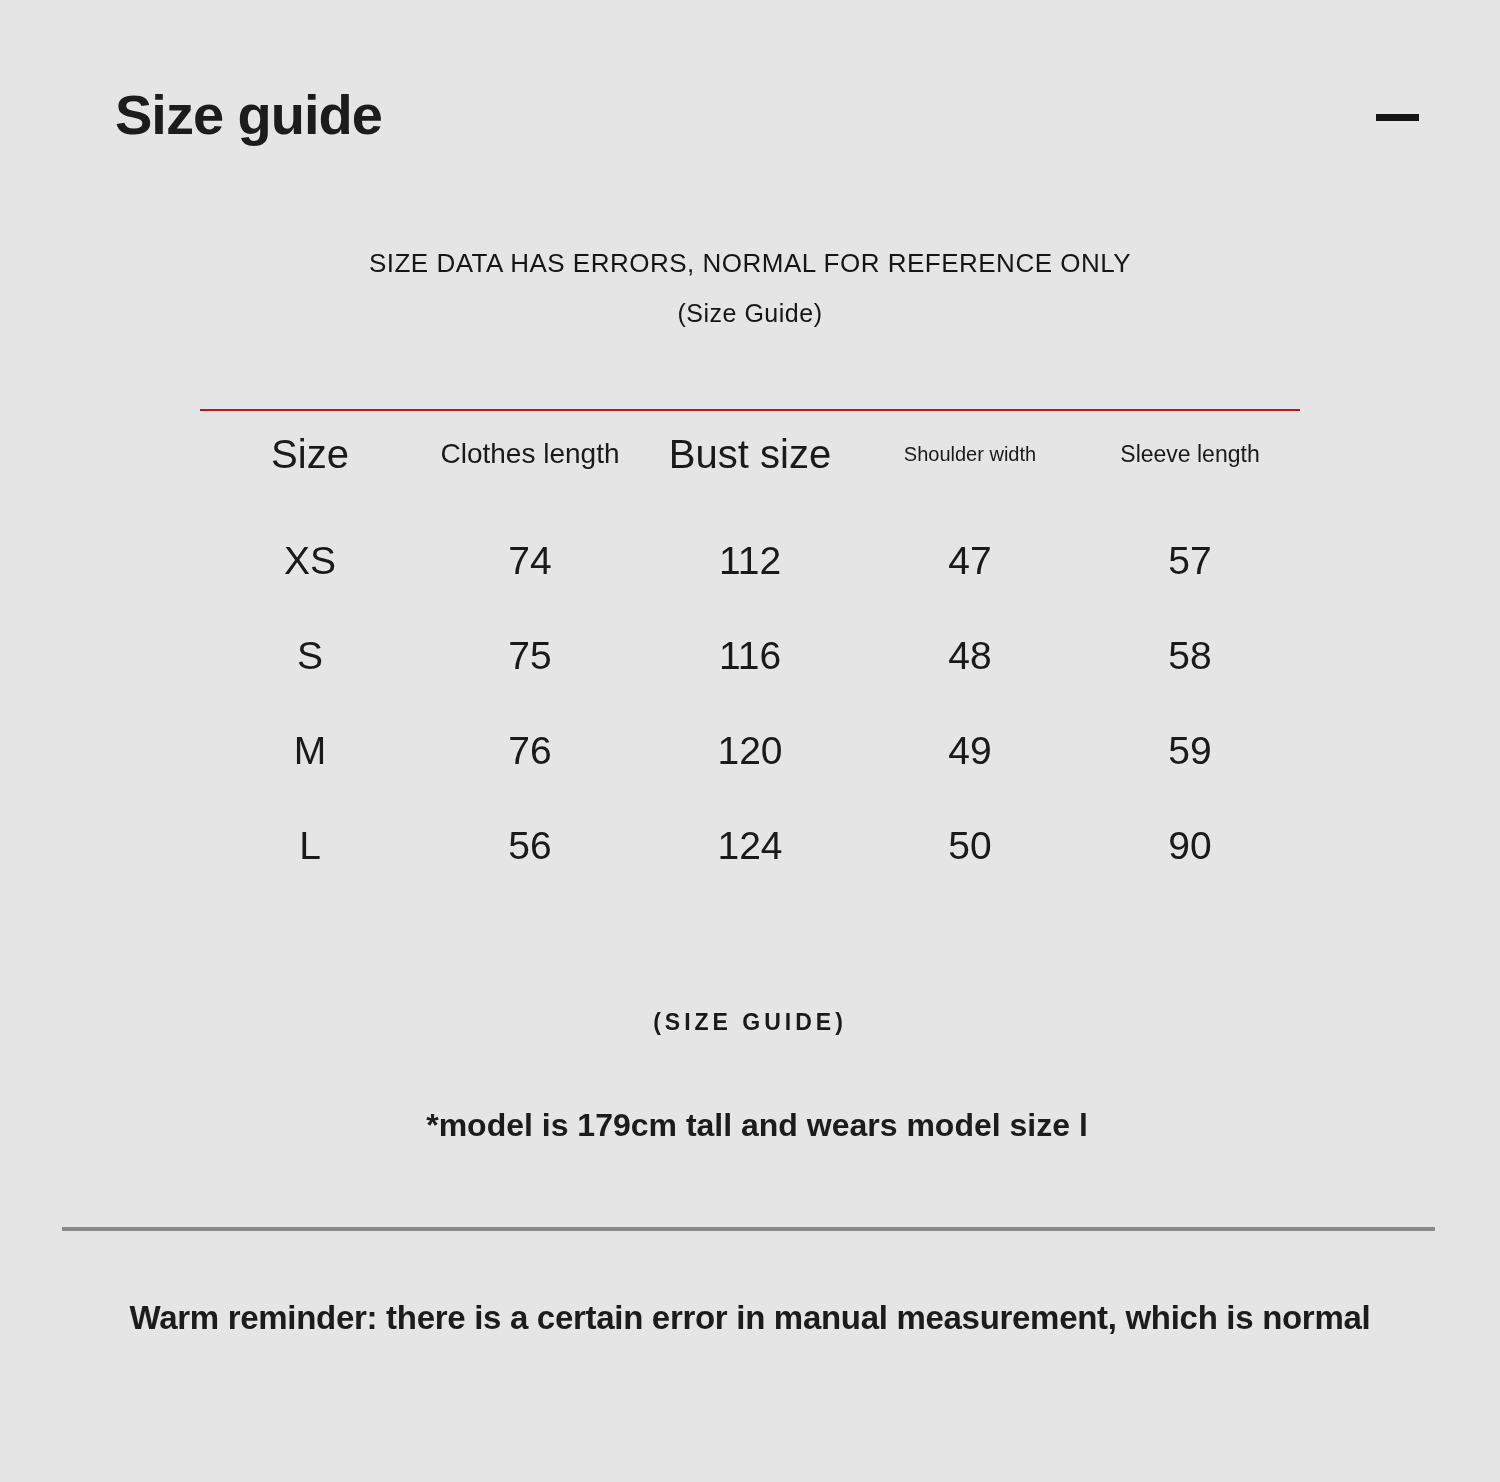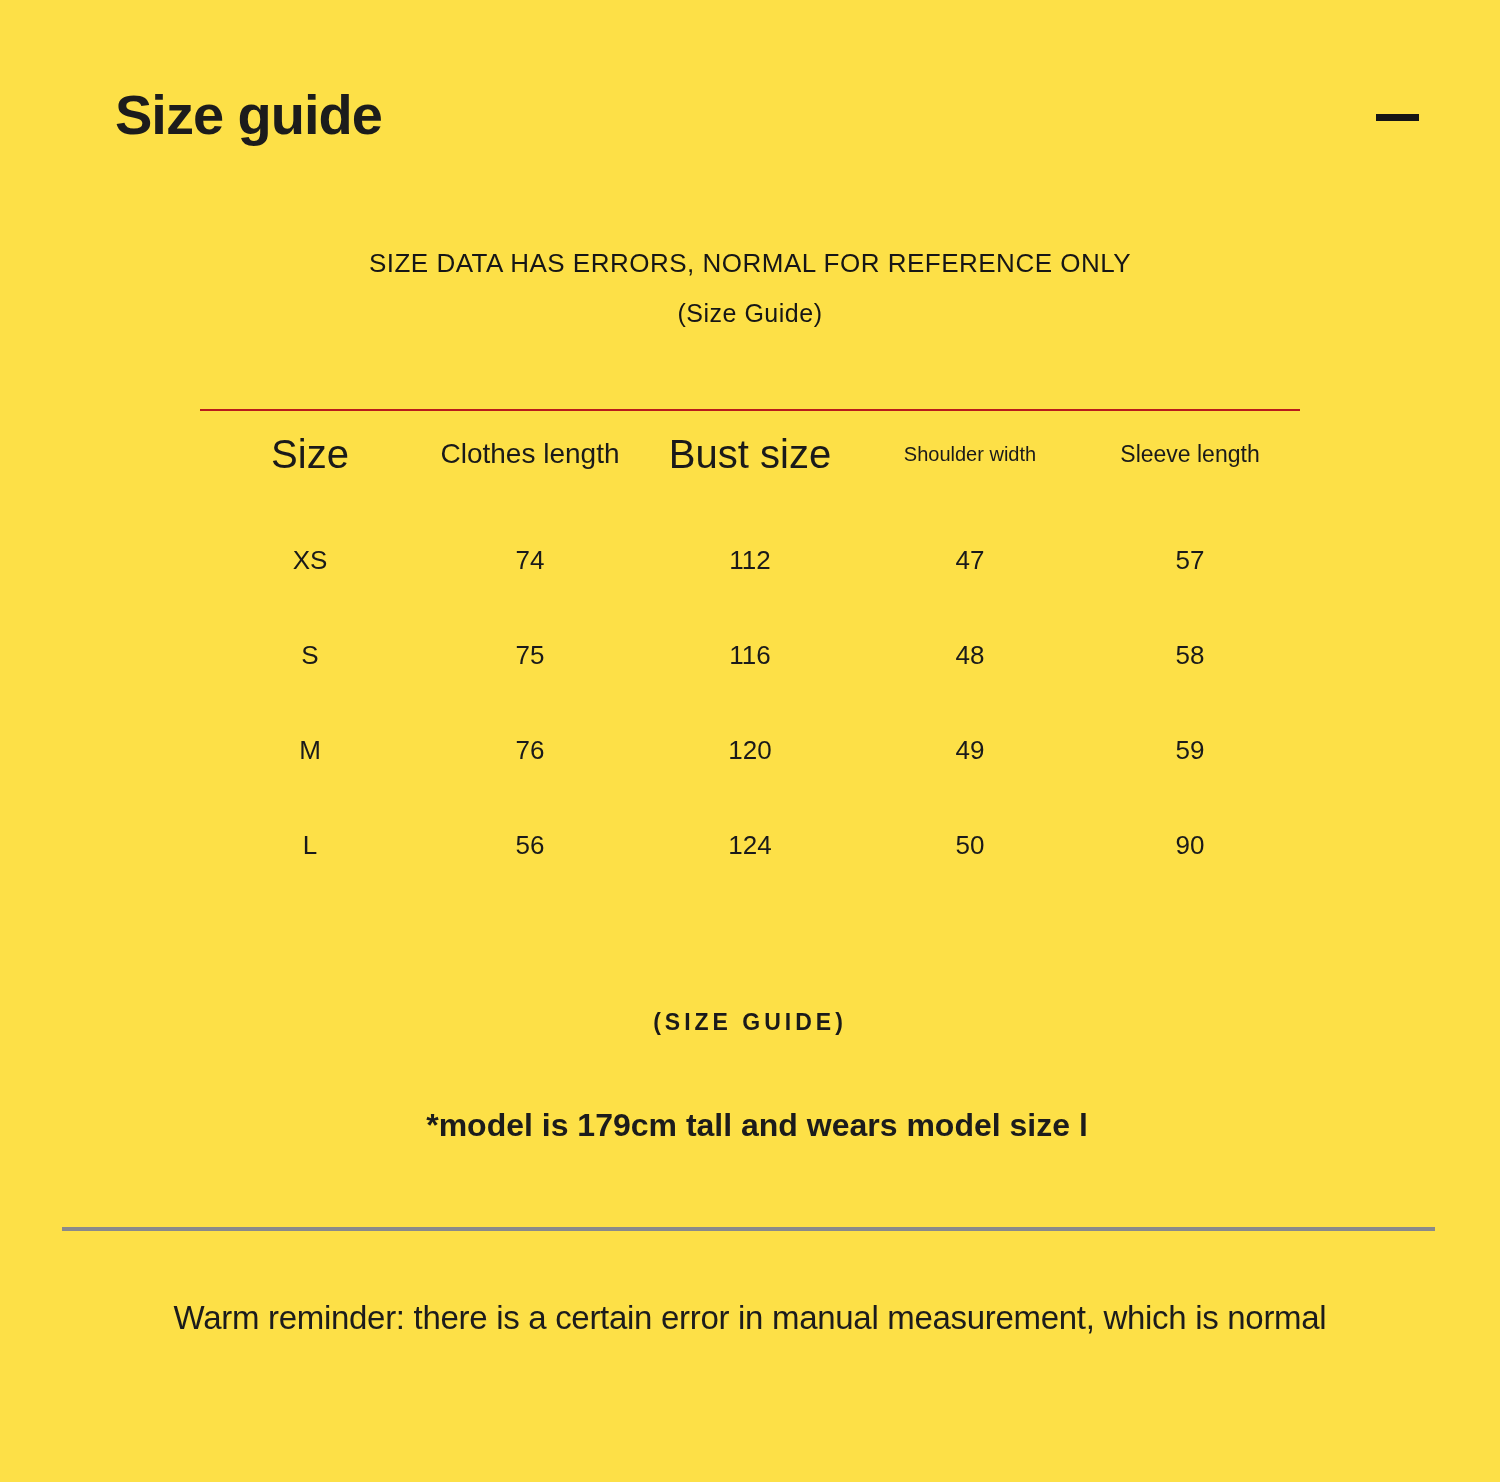--- a/index.html
+++ b/index.html
@@ -4,21 +4,21 @@
 <style>
   html, body {
     margin: 0;
     padding: 0;
     background: #ffffff;
   }
   .page {
     position: relative;
     width: 1500px;
     height: 1482px;
-    background: #fde047;
+    background: #e5e5e5;
     color: #1a1a1a;
     font-family: "Liberation Sans", sans-serif;
     overflow: hidden;
   }
 
   
   .title {
     position: absolute;
     left: 115px;
     top: 84px;
@@ -75,21 +75,21 @@
     grid-template-columns: repeat(5, 1fr);
     align-items: center;
     text-align: center;
   }
   .thead { height: 86px; }
   .thead .th:nth-child(1) { font-size: 40px; }
   .thead .th:nth-child(2) { font-size: 28px; }
   .thead .th:nth-child(3) { font-size: 40px; }
   .thead .th:nth-child(4) { font-size: 20px; }
   .thead .th:nth-child(5) { font-size: 23px; }
-  .tbody .trow { height: 95px; font-size: 26px; }
+  .tbody .trow { height: 95px; font-size: 39px; }
   .tbody .trow:first-child { margin-top: 16px; }
 
   
   .caption {
     position: absolute;
     top: 1007px;
     left: 0;
     width: 100%;
     margin: 0;
     text-align: center;
@@ -124,20 +124,21 @@
     position: absolute;
     top: 1296px;
     left: 0;
     width: 100%;
     margin: 0;
     text-align: center;
     font-size: 33px;
     line-height: 44px;
     letter-spacing: -0.3px;
     color: #1c1c1c;
+    font-weight: bold;
   }
 </style>
 </head>
 <body>
 
 <div class="page">
 
   <h1 class="title">Size guide</h1>
   <div class="collapse-bar"></div>
 

